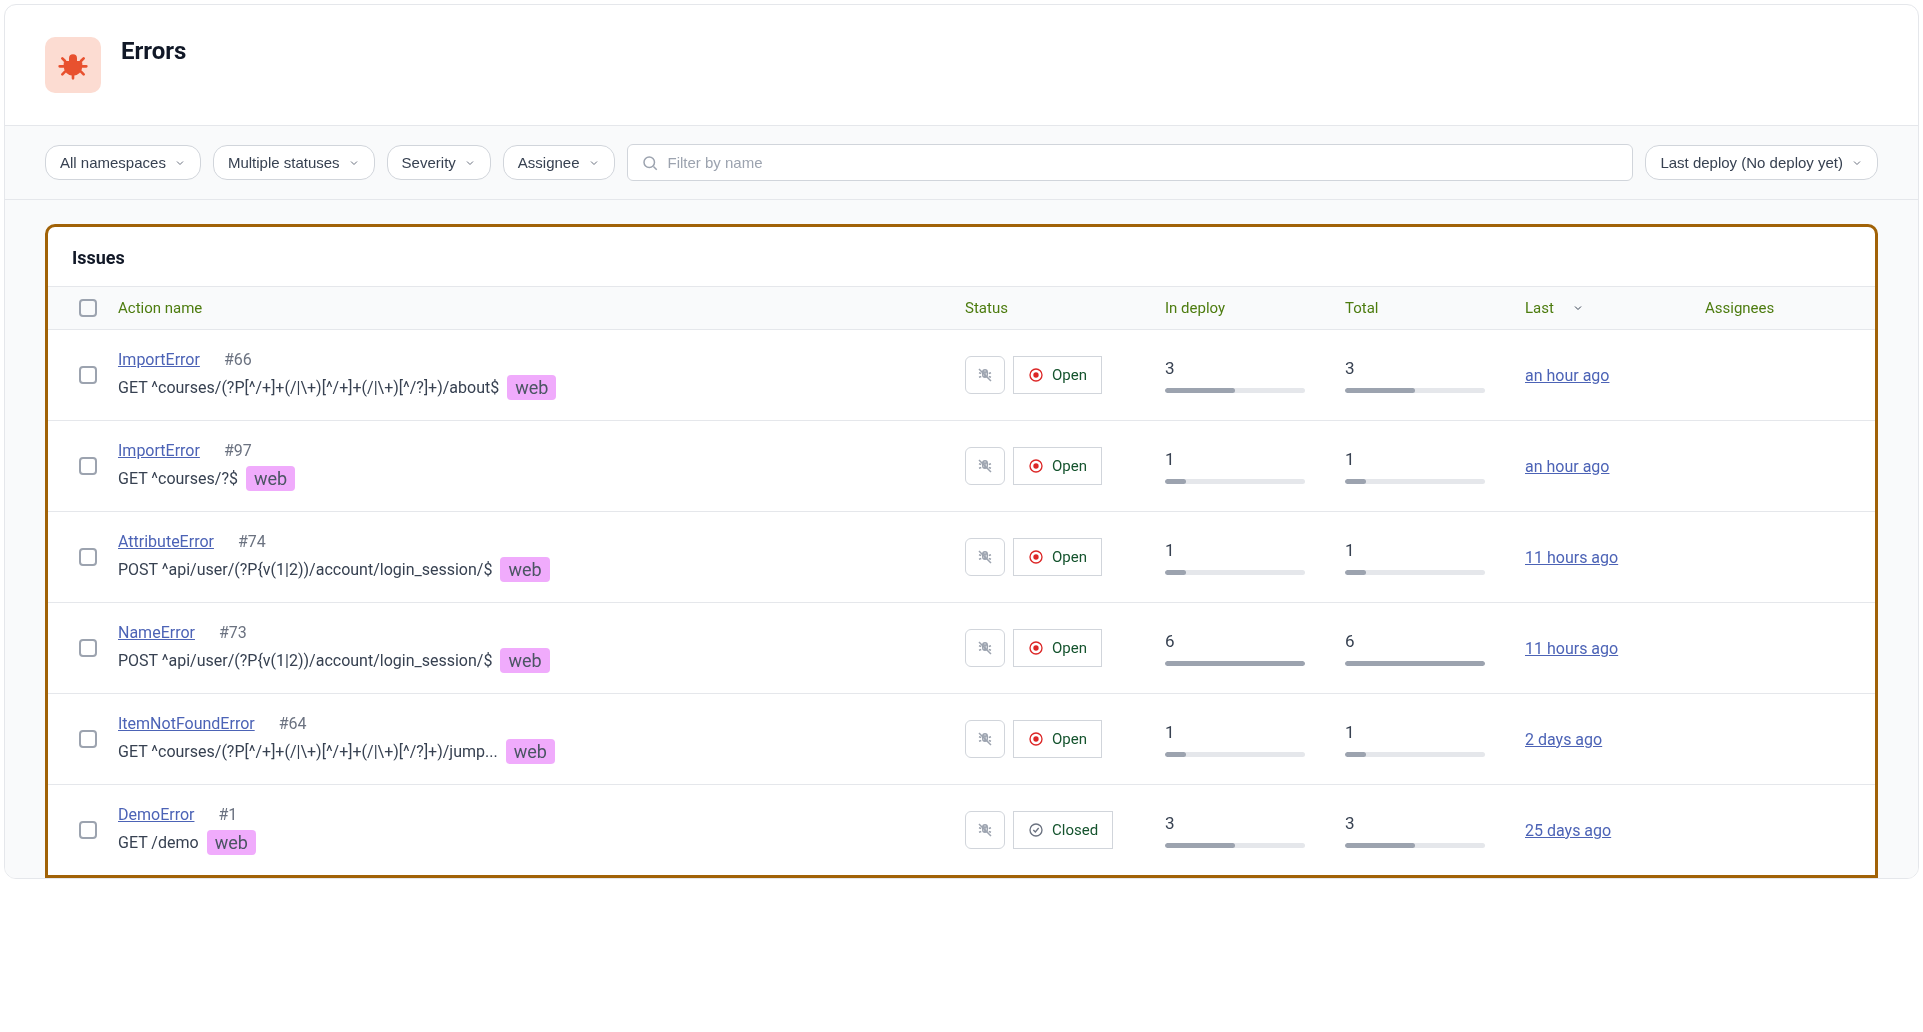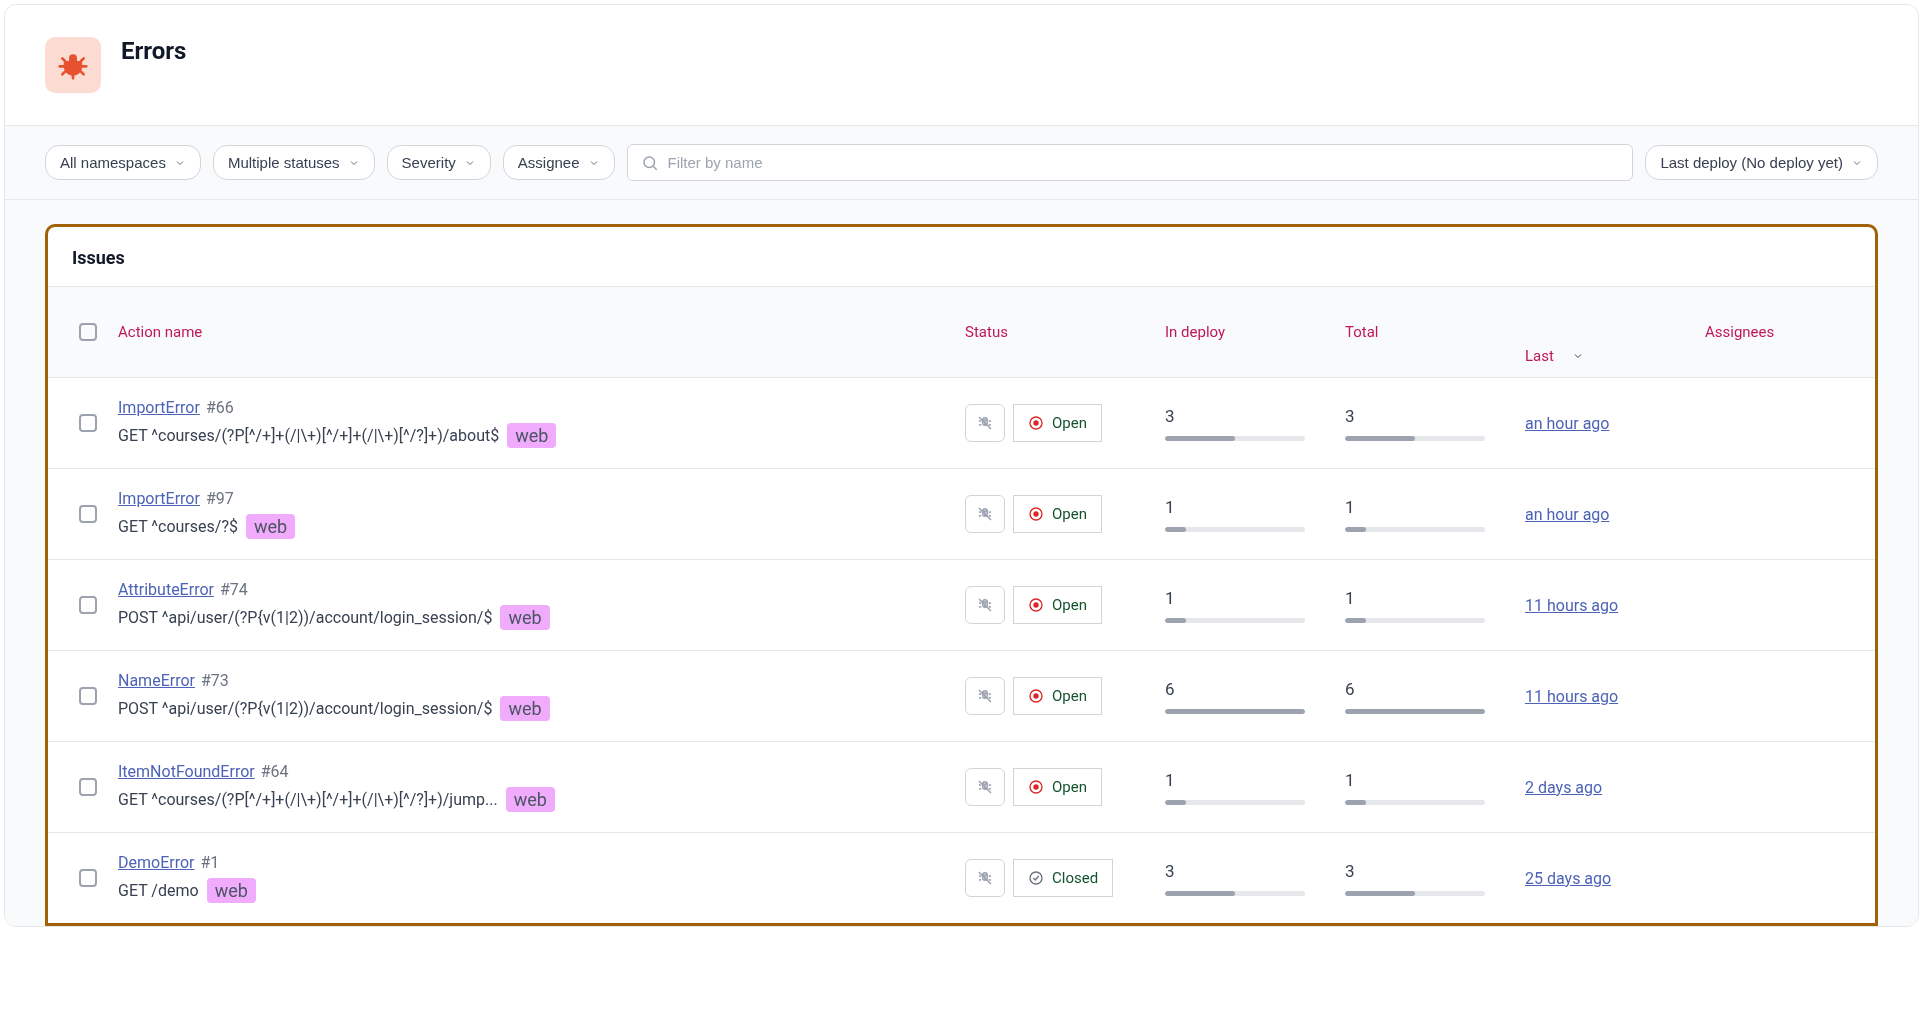--- a/index.html
+++ b/index.html
@@ -16,31 +16,31 @@
 .filter-btn { display: inline-flex; align-items: center; gap: 8px; background: #fff; border: 1px solid #d1d5db; border-radius: 14px; padding: 8px 14px; font-size: 15px; color: #374151; cursor: pointer; }
 .filter-btn svg { width: 12px; height: 12px; stroke: #6b7280; fill: none; stroke-width: 2; }
 .search-wrap { flex: 1; position: relative; }
 .search-wrap svg { position: absolute; left: 14px; top: 50%; transform: translateY(-50%); width: 18px; height: 18px; stroke: #9ca3af; fill: none; stroke-width: 2; }
 .search-input { width: 100%; border: 1px solid #d1d5db; border-radius: 6px; padding: 9px 14px 9px 40px; font-size: 15px; color: #374151; }
 .search-input::placeholder { color: #9ca3af; }
 
 .content { padding: 24px 40px 0; background: #f9fafb; }
 .card { background: #fff; border: 3px solid #a16207; border-radius: 10px 10px 0 0; overflow: hidden; }
 .card-title { padding: 20px 24px 18px; font-size: 18px; font-weight: 700; color: #111827; }
-.thead { background: #f9fafb; border-top: 1px solid #e5e7eb; border-bottom: 1px solid #e5e7eb; display: grid; grid-template-columns: 60px 1fr 200px 180px 180px 180px 160px; align-items: center; padding: 12px 10px; font-size: 15px; color: #be185d; }
-.thead .sort { display: inline-flex; align-items: center; gap: 18px; cursor: pointer; margin-top: 48px; }
+.thead { background: #f9fafb; border-top: 1px solid #e5e7eb; border-bottom: 1px solid #e5e7eb; display: grid; grid-template-columns: 60px 1fr 200px 180px 180px 180px 160px; align-items: center; padding: 12px 10px; font-size: 15px; color: #4d7c0f; }
+.thead .sort { display: inline-flex; align-items: center; gap: 18px; cursor: pointer; }
 .thead .sort svg { width: 12px; height: 12px; stroke: #374151; fill: none; stroke-width: 2; }
 
 .row { display: grid; grid-template-columns: 60px 1fr 200px 180px 180px 180px 160px; align-items: center; padding: 20px 10px; border-bottom: 1px solid #e5e7eb; }
 .row:last-child { border-bottom: none; }
 
 .checkbox { width: 18px; height: 18px; border: 2px solid #9ca3af; border-radius: 4px; margin: 0 auto; cursor: pointer; }
 
 .action-name a { color: #4c63b6; text-decoration: underline; font-size: 16px; }
-.action-name .id { color: #6b7280; margin-left: 6px; font-size: 16px; }
+.action-name .id { color: #6b7280; margin-left: 24px; font-size: 16px; }
 .action-sub { color: #374151; font-size: 16px; margin-top: 6px; display: flex; align-items: center; gap: 8px; }
 .tag { background: #f0abfc; padding: 2px 8px; border-radius: 4px; font-size: 18px; color: #4b5563; }
 
 .status-cell { display: flex; gap: 8px; align-items: center; }
 .icon-btn { width: 40px; height: 38px; border: 1px solid #d1d5db; border-radius: 6px; display: flex; align-items: center; justify-content: center; background: #fff; cursor: pointer; }
 .icon-btn svg { width: 18px; height: 18px; stroke: #9ca3af; fill: none; stroke-width: 2; }
 .status-btn { height: 38px; border: 1px solid #d1d5db; border-radius: 0; display: inline-flex; align-items: center; gap: 8px; padding: 0 14px; background: #fff; font-size: 15px; color: #14532d; }
 .status-dot-open { width: 16px; height: 16px; }
 .status-dot-closed { width: 16px; height: 16px; }
 

